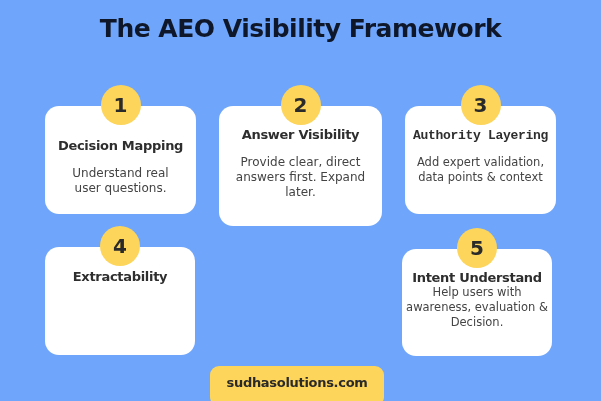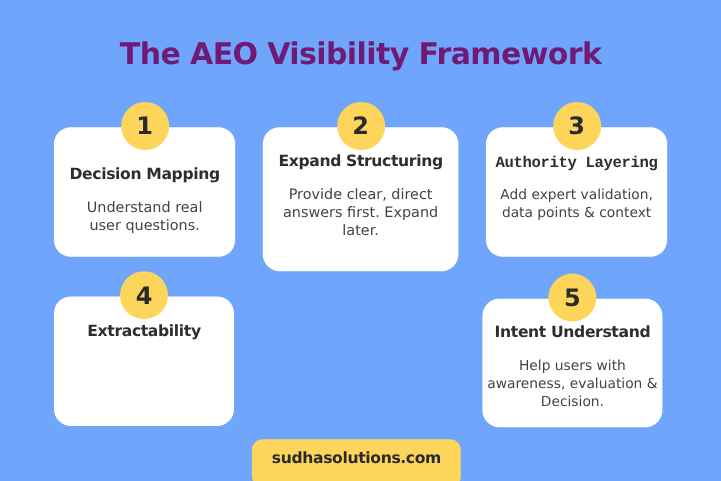--- a/index.html
+++ b/index.html
@@ -3,22 +3,22 @@
 <meta charset="utf-8">
 <style>
   html, body { margin:0; padding:0; }
   body {
     width:601px; height:401px; overflow:hidden;
     background:#6fa6fb;
     font-family:"DejaVu Sans", sans-serif;
     position:relative;
   }
   .title {
-    position:absolute; left:0; top:30px; width:601px;
-    text-align:center; color:#701a75; font-weight:bold;
+    position:absolute; left:0; top:14px; width:601px;
+    text-align:center; color:#0f172a; font-weight:bold;
     font-size:25px; letter-spacing:-0.5px;
   }
   .card {
     position:absolute; background:#ffffff; border-radius:14px;
     box-sizing:border-box; text-align:center; color:#333;
   }
   .badge {
     position:absolute; width:40px; height:40px; border-radius:50%;
     background:#fdd55a; color:#2a2a2a; font-weight:bold; font-size:20px;
     display:flex; align-items:center; justify-content:center;
@@ -45,34 +45,34 @@
 <div class="title">The AEO Visibility Framework</div>
 
 <div class="card" style="left:45px; top:106px; width:151px; height:108px;">
   <div class="badge">1</div>
   <div class="card-title" style="margin-top:32px;">Decision Mapping</div>
   <div class="card-desc" style="margin-top:13px; width:110px;">Understand real user questions.</div>
 </div>
 
 <div class="card" style="left:219px; top:106px; width:163px; height:120px;">
   <div class="badge">2</div>
-  <div class="card-title" style="margin-top:21px;">Expand Structuring</div>
+  <div class="card-title" style="margin-top:21px;">Answer Visibility</div>
   <div class="card-desc" style="margin-top:13px; width:145px;">Provide clear, direct answers first. Expand later.</div>
 </div>
 
 <div class="card" style="left:405px; top:106px; width:151px; height:108px;">
   <div class="badge">3</div>
   <div class="card-title" style="margin-top:22px;font-family:Liberation Mono, monospace;">Authority Layering</div>
   <div class="card-desc" style="margin-top:12px; width:148px; font-size:11.5px;">Add expert validation, data points &amp; context</div>
 </div>
 
 <div class="card" style="left:45px; top:247px; width:150px; height:108px;">
   <div class="badge">4</div>
   <div class="card-title" style="margin-top:22px;">Extractability</div>
 </div>
 
 <div class="card" style="left:402px; top:249px; width:150px; height:107px;">
   <div class="badge">5</div>
   <div class="card-title" style="margin-top:21px;">Intent Understand</div>
-  <div class="card-desc" style="margin-top:12px; width:150px; font-size:11.5px;">Help users with awareness, evaluation &amp; Decision.</div>
+  <div class="card-desc" style="width:150px; font-size:11.5px;">Help users with awareness, evaluation &amp; Decision.</div>
 </div>
 
 <div class="footer">sudhasolutions.com</div>
 
 </body></html>

